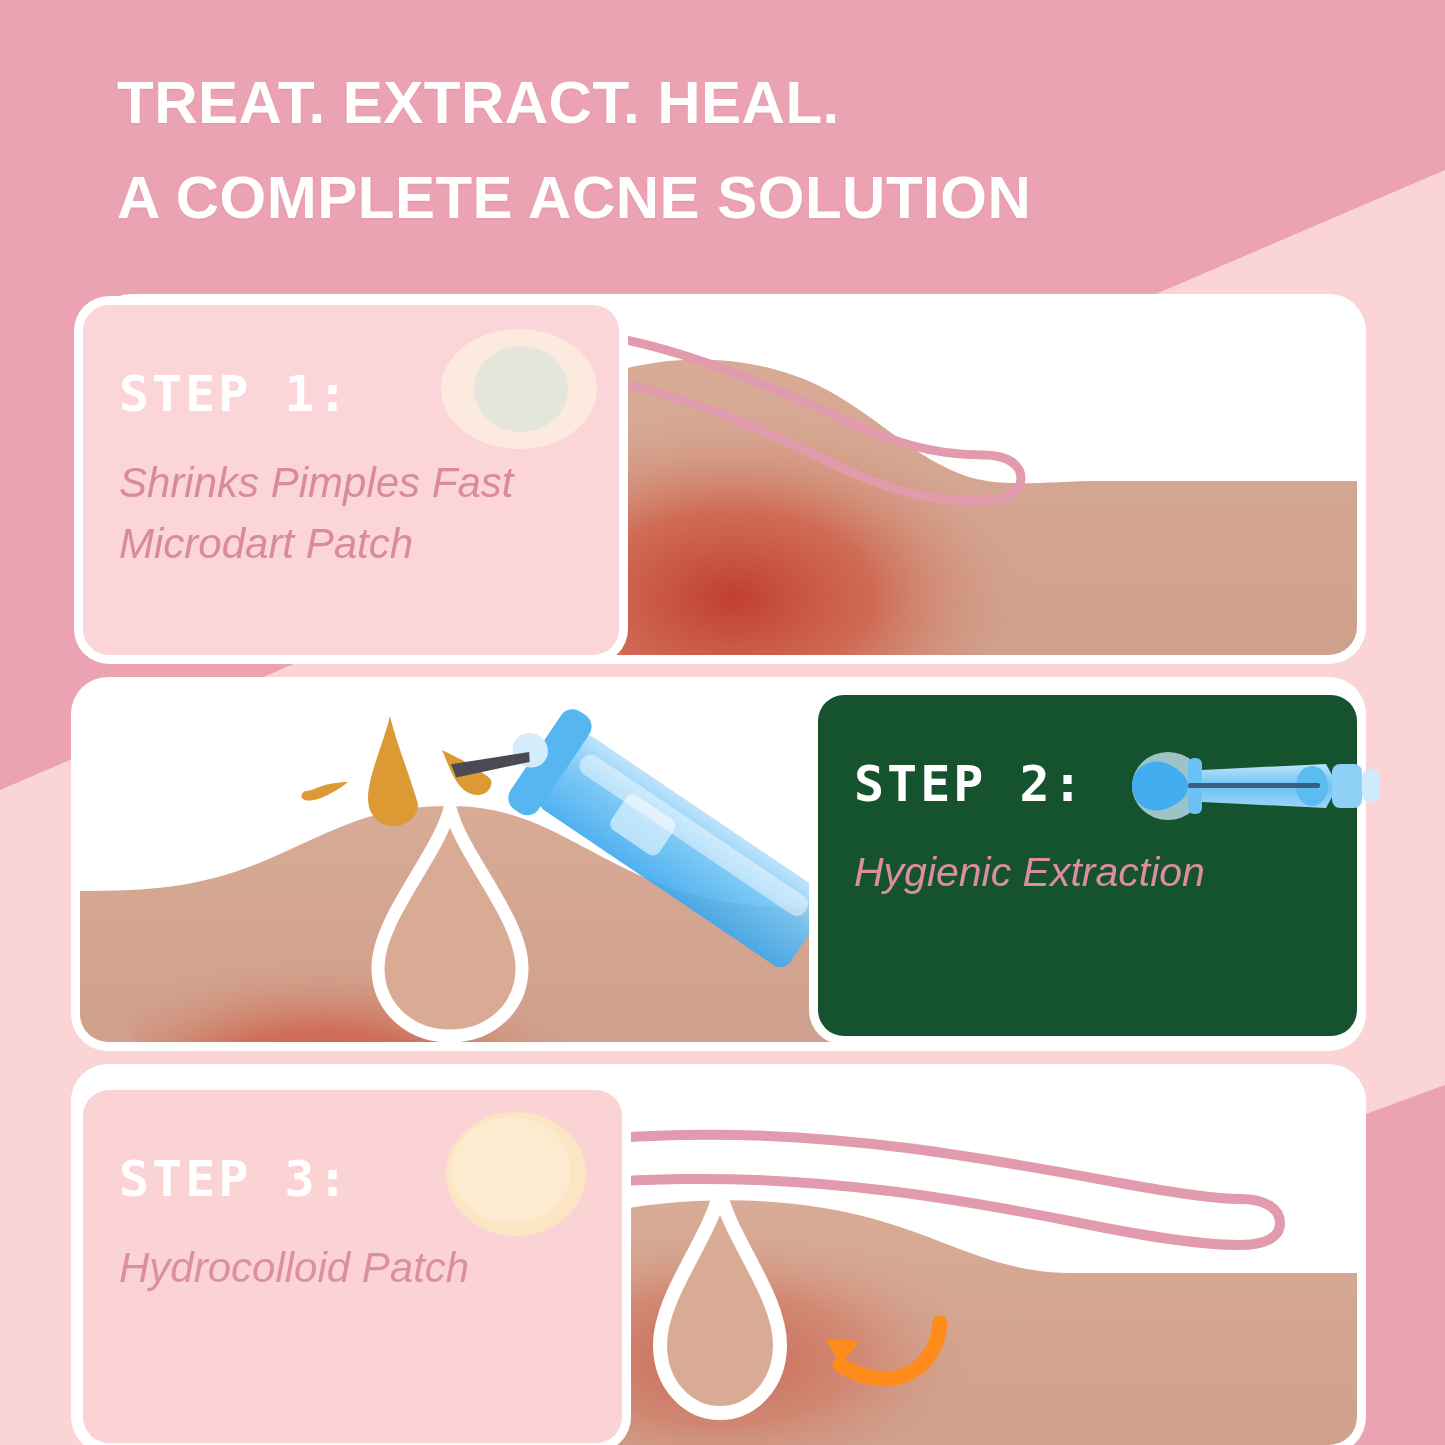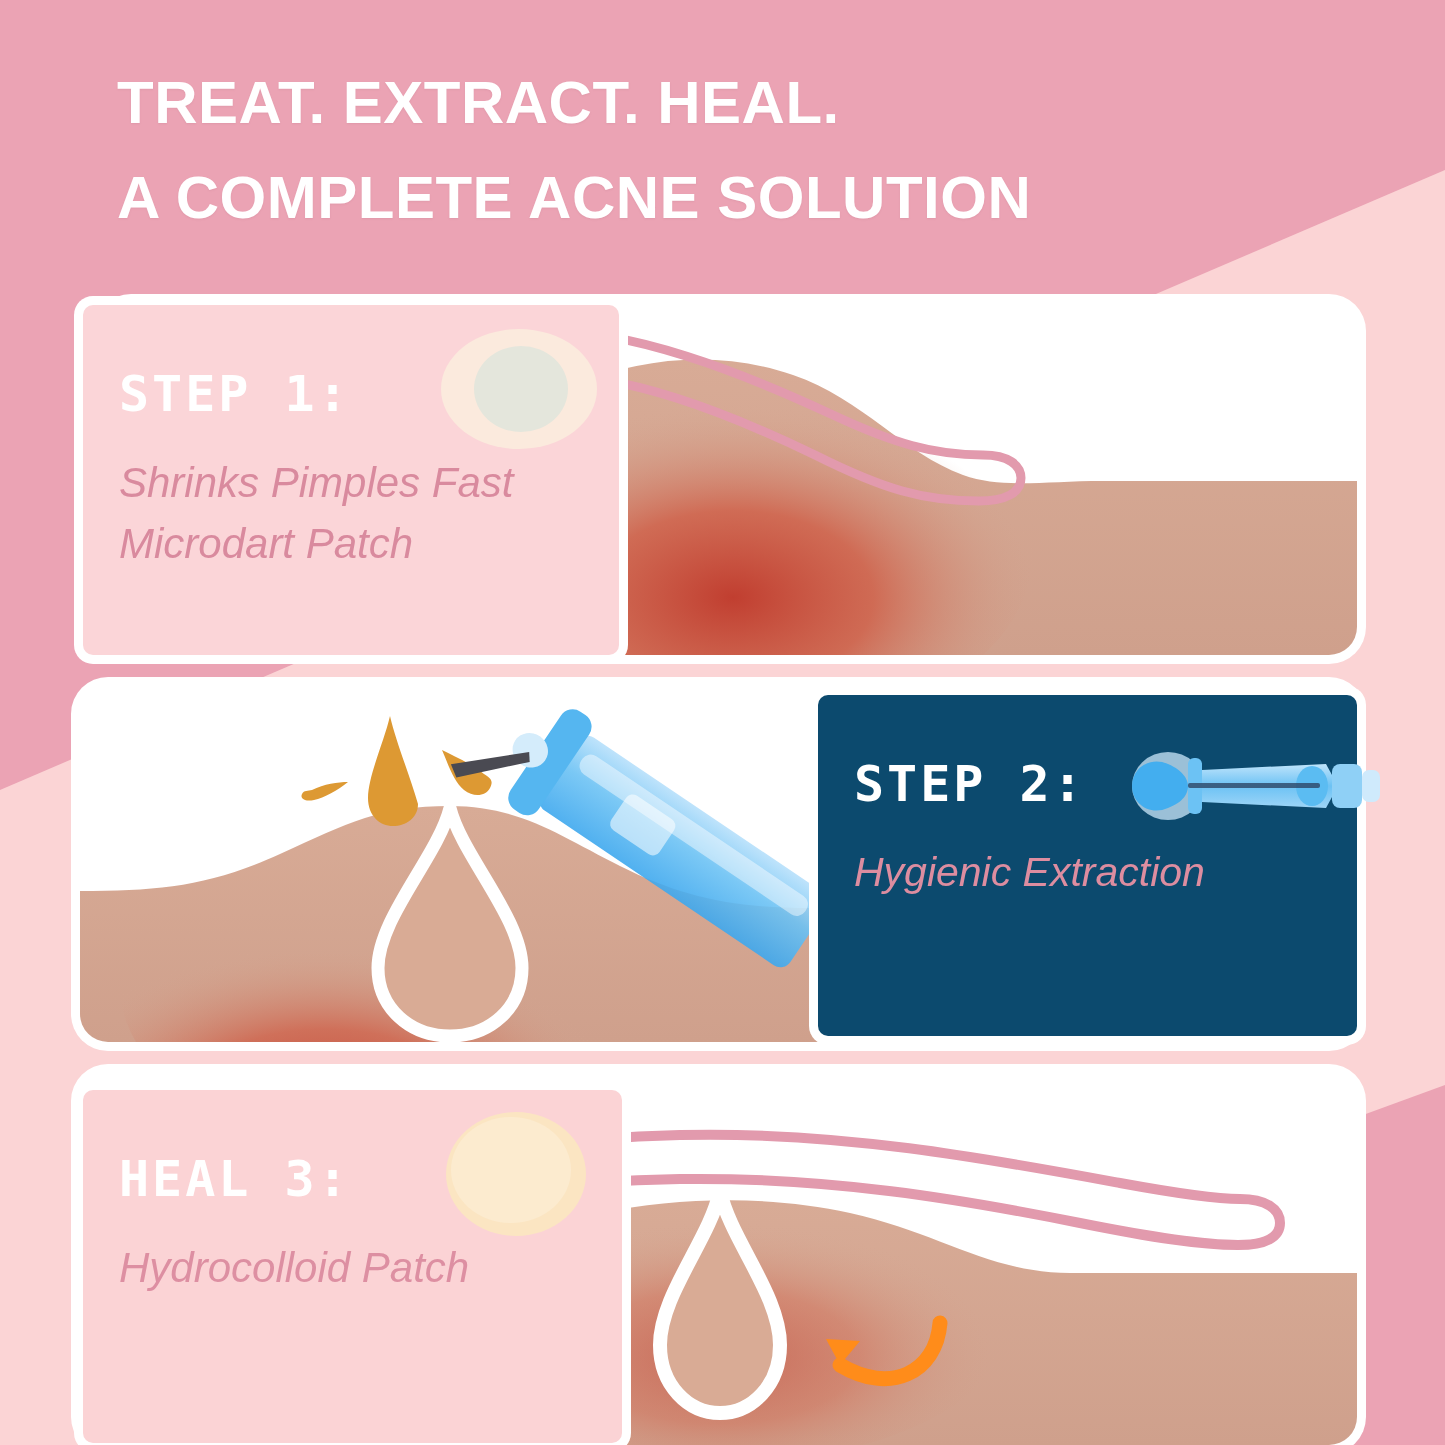--- a/index.html
+++ b/index.html
@@ -37,26 +37,26 @@
   #panel1 { left:103px;  top:303px;  width:1254px; height:352px; }
   #panel2 { left:80px;   top:686px;  width:1277px; height:356px; }
   #panel3 { left:80px;   top:1073px; width:1277px; height:372px; }
 
   .panel svg { display:block; width:100%; height:100%; }
 
   
   .stepcard {
     position:absolute; z-index:4;
     background:#fbd6d7;
-    border-radius:10px;
+    border-radius:26px;
     box-shadow:0 0 0 9px #ffffff;
     padding:56px 34px 30px 36px;
   }
   #step1 { left:83px;  top:305px;  width:536px; height:350px; background:#fbd5d8; }
-  #step2 { left:818px; top:695px;  width:539px; height:341px; background:#0c4a6e; }
+  #step2 { left:818px; top:695px;  width:539px; height:341px; background:#14532d; }
   #step3 { left:83px;  top:1090px; width:539px; height:353px; background:#fbd3d5; }
 
   .step-head {
     display:flex; align-items:center; gap:16px;
     height:66px;
   }
   .step-title {
     color:#ffffff;
     font-size:50px;
     font-weight:bold;
@@ -250,21 +250,21 @@
              C760,58 910,86 1040,110 C1100,121 1140,126 1160,126
              C1186,126 1200,136 1200,150 C1200,164 1186,172 1158,172
              C1120,172 1070,164 1000,150 C880,126 750,104 600,106
              C450,108 320,130 210,156 C180,163 158,168 142,168
              C126,168 118,162 118,150 Z" fill="none" stroke="#e29aad" stroke-width="10" stroke-linejoin="round"></path>
   </svg>
 </div>
 
 <div class="stepcard" id="step3">
   <div class="step-head">
-    <span class="step-title">HEAL 3:</span>
+    <span class="step-title">STEP 3:</span>
     <svg class="badge" id="icon3" width="150" height="132" viewBox="0 0 150 132">
       <ellipse cx="75" cy="64" rx="70" ry="62" fill="#fbe5c2"></ellipse>
       <ellipse cx="70" cy="60" rx="60" ry="53" fill="#fcebcf"></ellipse>
     </svg>
   </div>
   <div class="step-body">
     <div>Hydrocolloid Patch</div>
   </div>
 </div>
 

